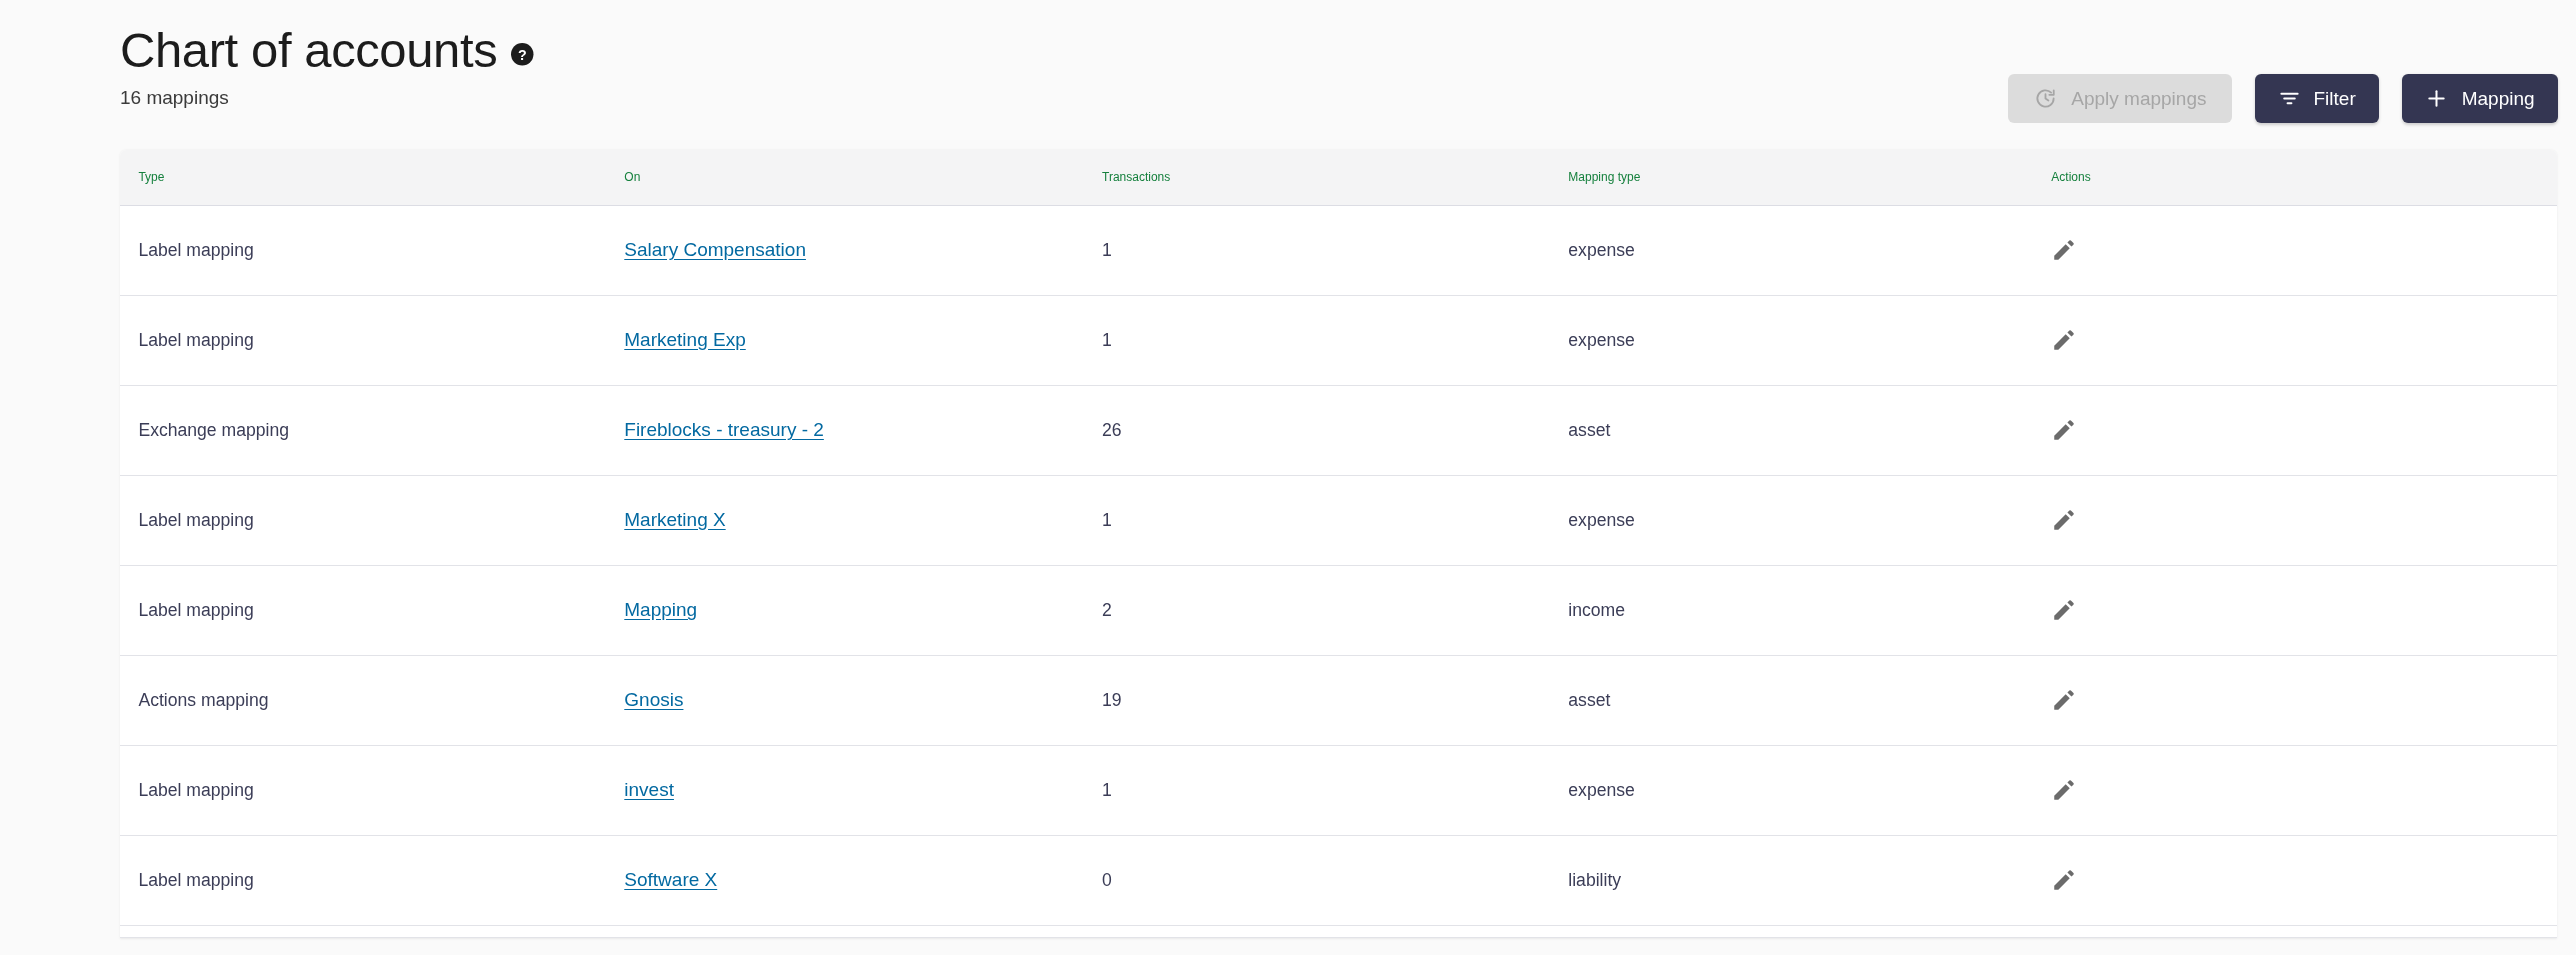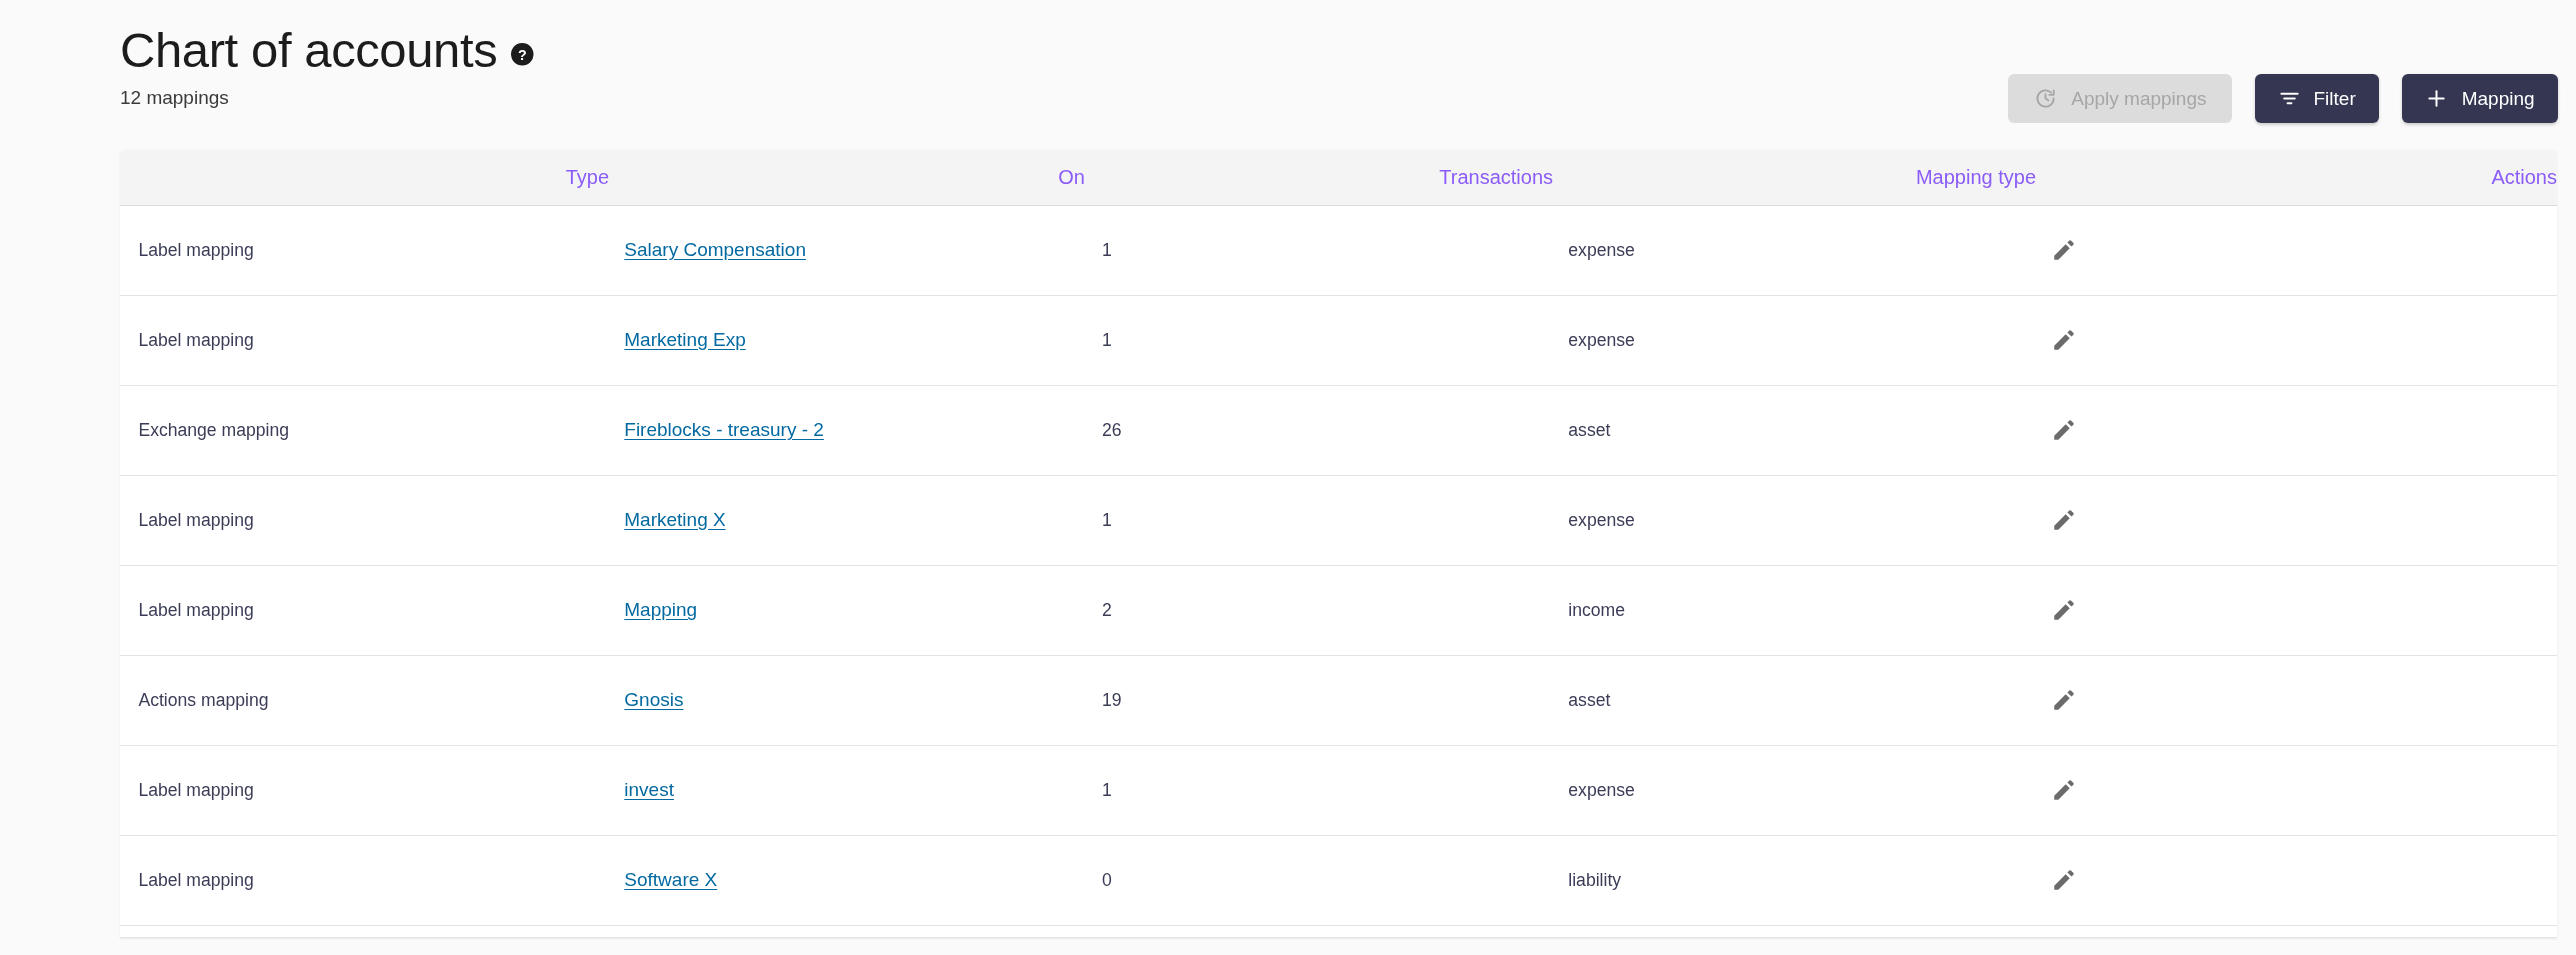--- a/index.html
+++ b/index.html
@@ -118,24 +118,24 @@
     background: #ffffff;
     border-radius: 6.1px 6.1px 0 0;
     box-shadow: 0 0.8px 2.3px rgba(0,0,0,0.07);
     overflow: hidden;
   }
 
   table { width: 100%; border-collapse: collapse; table-layout: fixed; }
 
   thead th {
     background: #f4f4f5;
-    text-align: right;
-    font-size: 20px;
+    text-align: left;
+    font-size: 12px;
     font-weight: 400;
-    color: #8b5cf6;
+    color: #15803d;
     padding: 0;
     height: 55px;
     vertical-align: middle;
     border-bottom: 1.5px solid #dcdde4;
   }
 
   col.c-type   { width: 489px; }
   col.c-on     { width: 476px; }
   col.c-tx     { width: 468px; }
   col.c-acct   { width: 483px; }
@@ -183,21 +183,21 @@
   <div class="page-header">
     <div class="title-row">
       <div class="page-title">Chart of accounts</div>
       <span class="help-icon">
         <svg viewBox="0 0 24 24" width="24.5" height="24.5" aria-hidden="true">
           <circle cx="12" cy="12" r="11" fill="#1c1c1c"></circle>
           <text x="12" y="17.4" text-anchor="middle" font-family="Liberation Sans, sans-serif" font-size="14" font-weight="bold" fill="#ffffff">?</text>
         </svg>
       </span>
     </div>
-    <div class="subtitle">12 mappings</div>
+    <div class="subtitle">16 mappings</div>
   </div>
 
   <div class="header-actions">
 
     <button class="btn btn-disabled" disabled="">
       <span class="btn-icon">
         <svg viewBox="0 0 24 24" width="23" height="23" fill="none" stroke="#a6a6a6" stroke-width="1.9" stroke-linecap="round" stroke-linejoin="round" aria-hidden="true">
           <path d="M20.5 12a8.5 8.5 0 1 1-2.6-6.1"></path>
           <polyline points="20.6 3.6 20.6 8.2 16 8.2"></polyline>
           <polyline points="12 7.6 12 12 15 14"></polyline>

